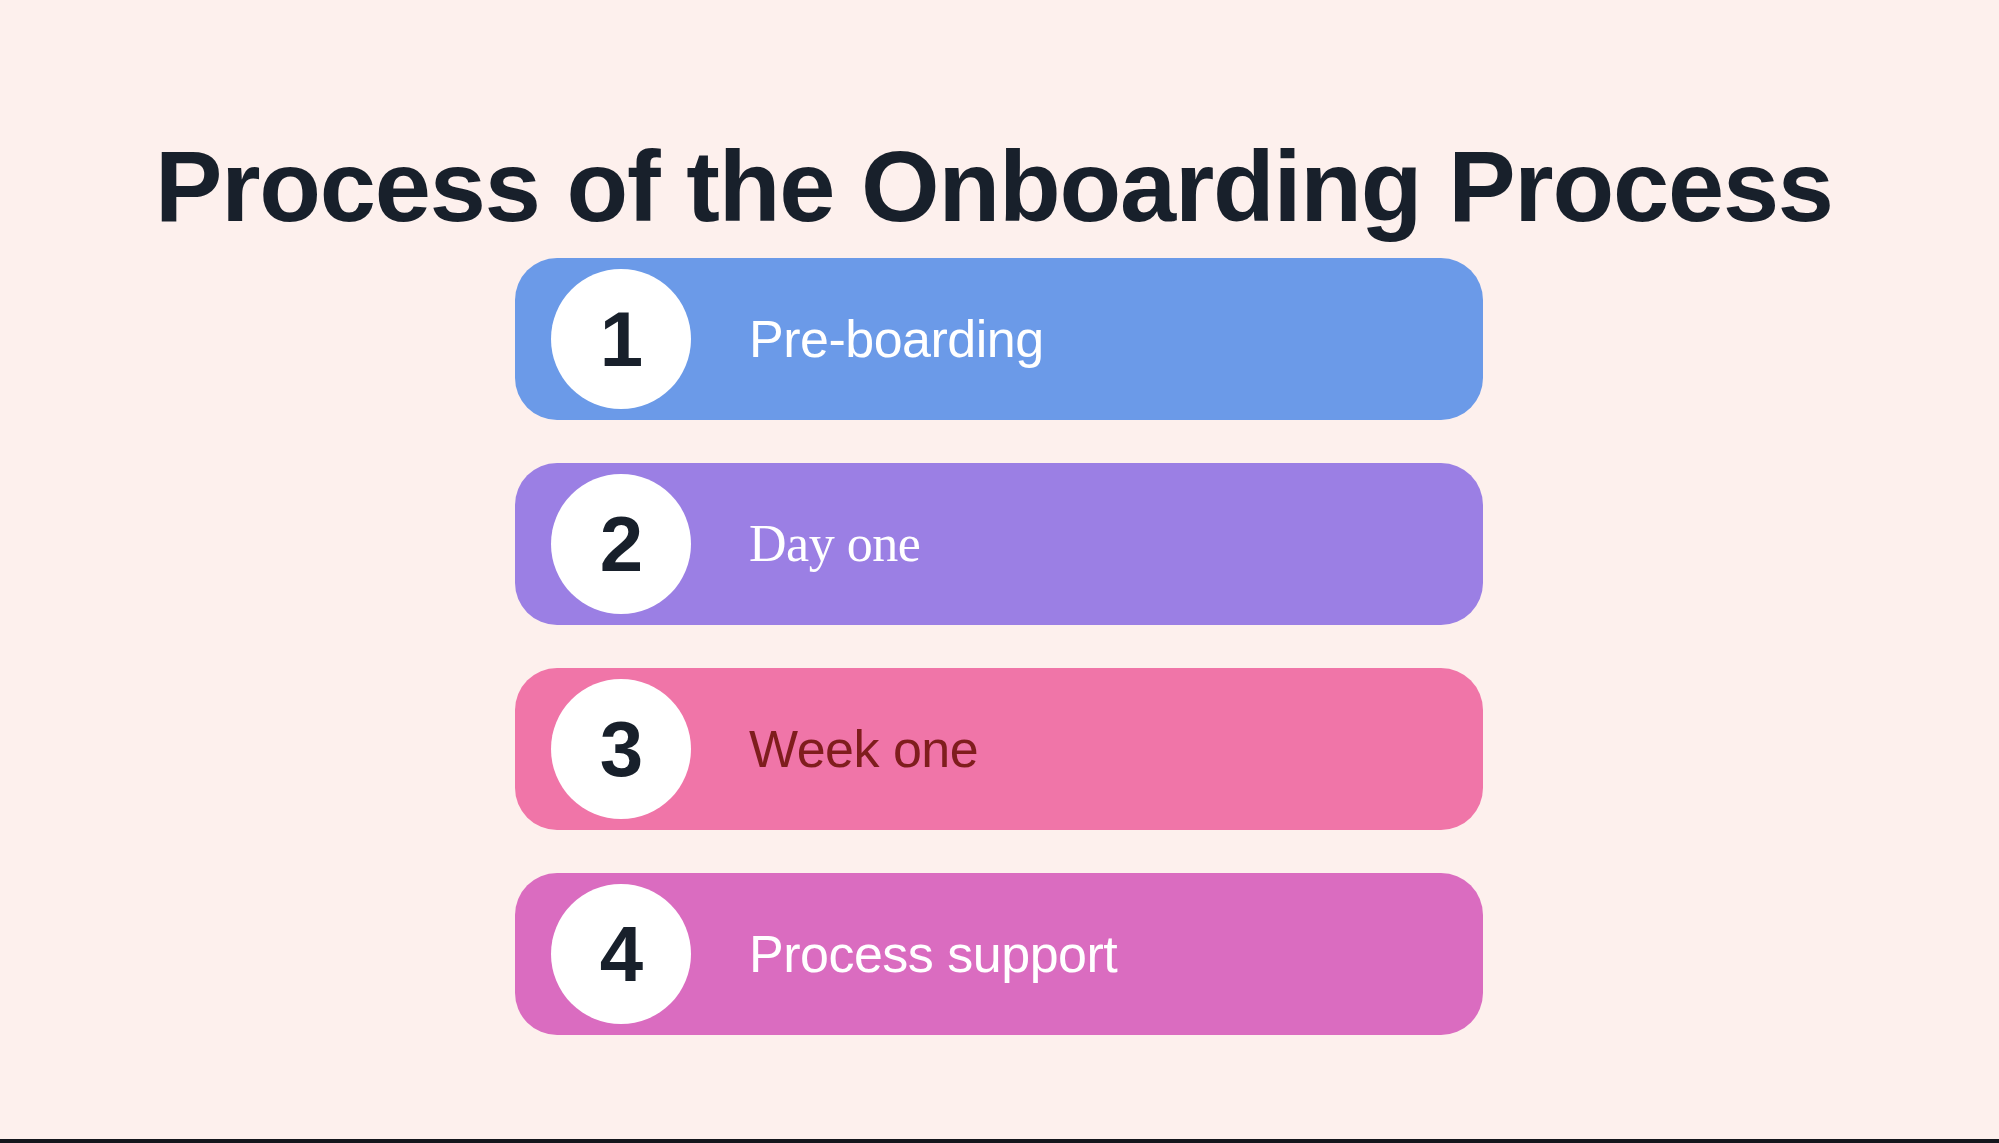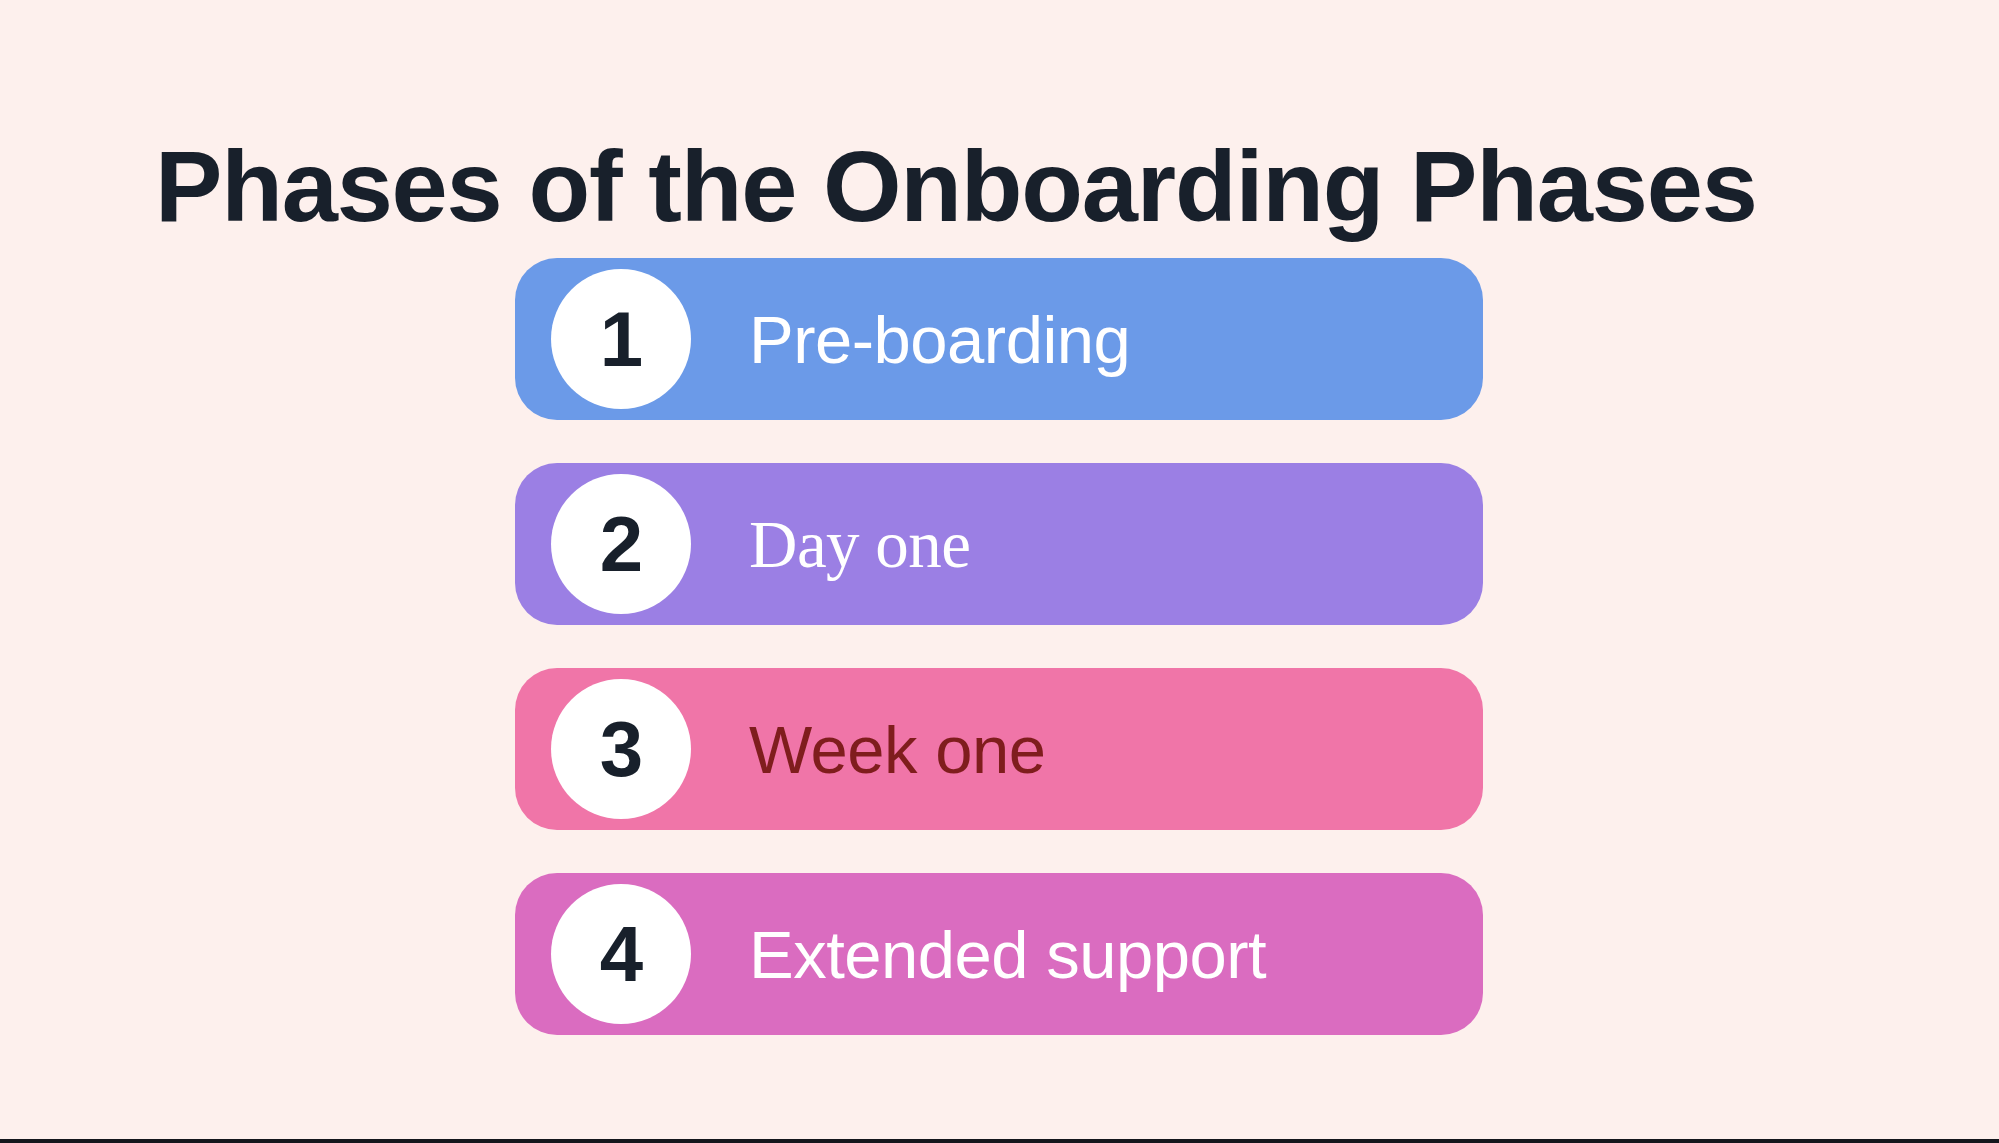--- a/index.html
+++ b/index.html
@@ -67,21 +67,21 @@
     justify-content: center;
     font-size: 78px;
     font-weight: 700;
     color: #18202B;
     line-height: 1;
     letter-spacing: -1px;
   }
 
   .step-label {
     margin-left: 58px;
-    font-size: 67px;
+    font-size: 52px;
     font-weight: 400;
     color: #FFFFFF;
     line-height: 1;
     letter-spacing: -0.5px;
     white-space: nowrap;
   }
 
   
   .bottom-rule {
     position: absolute;
@@ -90,21 +90,21 @@
     bottom: 0;
     height: 4px;
     background: #14161C;
   }
 </style>
 </head>
 <body style="background: rgb(253, 240, 237);">
 
 <div class="slide" style="background: rgb(253, 240, 237);">
 
-  <h1 class="slide-title" style="color: rgb(24, 32, 43);">Phases of the Onboarding Phases</h1>
+  <h1 class="slide-title" style="color: rgb(24, 32, 43);">Process of the Onboarding Process</h1>
 
   <div class="steps">
 
     <div class="step-row" style="background: rgb(107, 154, 232);">
       <div class="step-badge" style="background: rgb(255, 255, 255); color: rgb(24, 32, 43);">
         <span>1</span>
       </div>
       <div class="step-label" style="color: rgb(255, 255, 255);">Pre-boarding</div>
     </div>
 
@@ -119,19 +119,19 @@
       <div class="step-badge" style="background: rgb(255, 255, 255); color: rgb(24, 32, 43);">
         <span>3</span>
       </div>
       <div class="step-label" style="color: #7f1d1d;">Week one</div>
     </div>
 
     <div class="step-row" style="background: rgb(218, 108, 192);">
       <div class="step-badge" style="background: rgb(255, 255, 255); color: rgb(24, 32, 43);">
         <span>4</span>
       </div>
-      <div class="step-label" style="color: rgb(255, 255, 255);">Extended support</div>
+      <div class="step-label" style="color: rgb(255, 255, 255);">Process support</div>
     </div>
 
   </div>
 
   <div class="bottom-rule" style="background: rgb(20, 22, 28);"></div>
 </div>
 
 </body></html>

